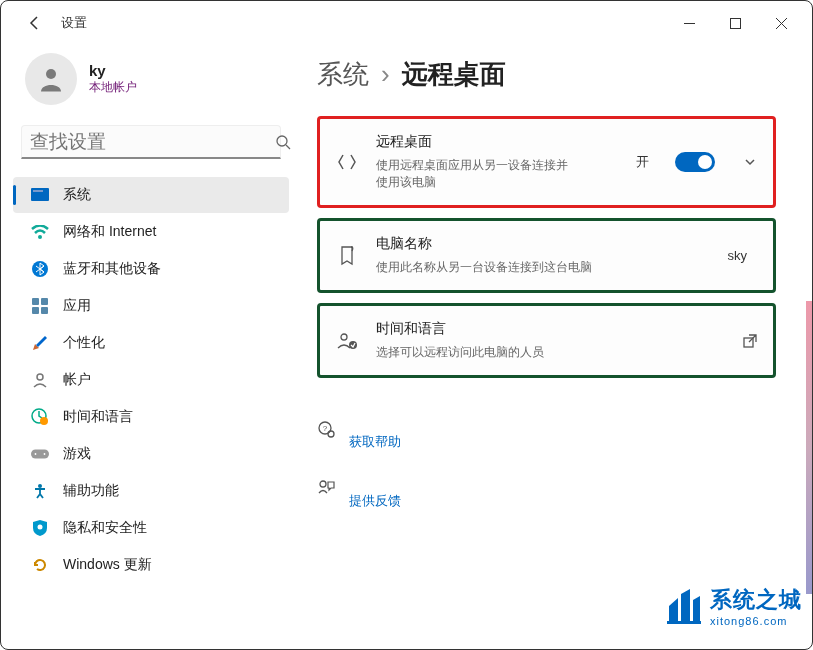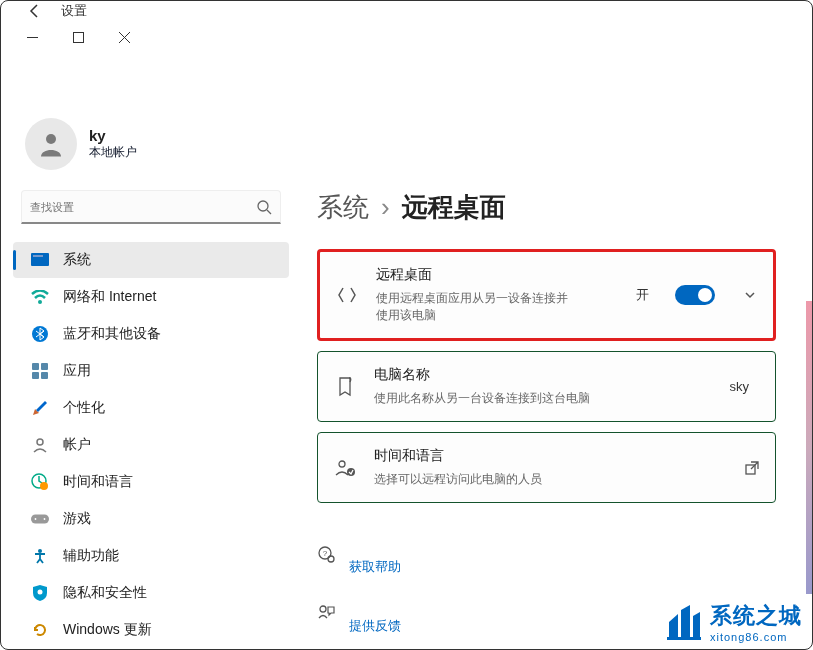--- a/index.html
+++ b/index.html
@@ -1,67 +1,67 @@
 <!DOCTYPE html>
 <html><head>
   <meta charset="utf-8">
   <style>
     * { box-sizing: border-box; margin: 0; padding: 0; font-family: "Segoe UI", "Microsoft YaHei", sans-serif; }
     body { width: 813px; height: 650px; background: #fff; border: 1px solid #333; border-radius: 8px; overflow: hidden; position: relative; }
     
-    .titlebar { display: flex; justify-content: space-between; align-items: flex-start; height: 44px; padding: 0 8px; flex-direction: column; }
+    .titlebar { display: flex; justify-content: space-between; align-items: center; height: 44px; padding: 0 8px; }
     .titlebar-left { display: flex; align-items: center; gap: 16px; padding-left: 16px; }
     .back-btn { width: 20px; height: 20px; display: flex; align-items: center; justify-content: center; cursor: pointer; }
     .app-title { font-size: 13px; color: #333; }
     .window-controls { display: flex; }
     .win-btn { width: 46px; height: 32px; display: flex; align-items: center; justify-content: center; cursor: pointer; }
     
-    .main-layout { display: flex; height: calc(100% - 44px); align-items: flex-end; }
+    .main-layout { display: flex; height: calc(100% - 44px); }
     
     .sidebar { width: 300px; padding: 0 8px; }
     .user-block { display: flex; align-items: center; gap: 12px; padding: 8px 16px 20px 16px; }
     .avatar { width: 52px; height: 52px; border-radius: 50%; background: #e8e8e8; display: flex; align-items: center; justify-content: center; }
     .avatar svg { width: 30px; height: 30px; fill: #7a7a7a; }
     .user-name { font-size: 15px; font-weight: 600; color: #222; }
-    .user-sub { font-size: 12px; color: #0f172a; }
+    .user-sub { font-size: 12px; color: #701a75; }
     
     .search-box { margin: 0 12px 18px 12px; height: 34px; border-bottom: 2px solid #888; background: #fbfbfb; display: flex; align-items: center; padding: 0 8px; border-radius: 4px 4px 0 0; border-top:1px solid #eee; border-left:1px solid #eee; border-right:1px solid #eee;}
-    .search-box input { flex: 1; border: none; background: transparent; font-size: 11px; color: #666; outline: none; }
+    .search-box input { flex: 1; border: none; background: transparent; font-size: 19px; color: #666; outline: none; }
     .search-icon { width: 16px; height: 16px; }
     
     .nav-list { list-style: none; }
     .nav-item { display: flex; align-items: center; gap: 14px; padding: 9px 18px; cursor: pointer; border-radius: 4px; margin: 1px 4px; font-size: 14px; color: #222; }
     .nav-item.active { background: #eaeaea; position: relative; }
     .nav-item.active::before { content: ""; position: absolute; left: 0px; top: 8px; bottom: 8px; width: 3px; background: #0067c0; border-radius: 2px; }
     .nav-icon { width: 18px; height: 18px; display: flex; align-items: center; justify-content: center; }
     
     .content { flex: 1; padding: 12px 36px 0 16px; }
     .breadcrumb { display: flex; align-items: center; gap: 12px; font-size: 26px; font-weight: 600; color: #222; margin-bottom: 24px; }
     .bc-root { font-weight: 400; color: #555; cursor: pointer; }
     .bc-sep { color: #888; font-weight: 400; }
     
-    .card { border: 1px solid #14532d; border-radius: 4px; background: #fdfdfd; margin-bottom: 10px; display: flex; align-items: center; padding: 14px 16px; gap: 18px; }
+    .card { border: 3px solid #14532d; border-radius: 4px; background: #fdfdfd; margin-bottom: 10px; display: flex; align-items: center; padding: 14px 16px; gap: 18px; }
     .card.highlight { border: 3px solid #e02020; }
     .card-icon { width: 22px; display: flex; align-items: center; justify-content: center; color: #555; }
     .card-texts { flex: 1; }
     .card-title { font-size: 14px; color: #222; }
     .card-desc { font-size: 12px; color: #666; margin-top: 6px; max-width: 200px; }
     .card-value { font-size: 13px; color: #333; margin-right: 10px; margin-left: 33px; }
     .toggle-label { font-size: 13px; color: #333; margin-right: 8px; }
     .toggle { width: 40px; height: 20px; background: #0067c0; border-radius: 10px; position: relative; cursor: pointer; margin-right: 10px; }
     .toggle::after { content: ""; position: absolute; right: 3px; top: 3px; width: 14px; height: 14px; background: #fff; border-radius: 50%; }
     .chevron { width: 14px; height: 14px; cursor: pointer; }
     .ext-link { width: 14px; height: 14px; cursor: pointer; }
     
     .help-links { margin-top: 28px; }
     .help-row { display: flex; align-items: center; gap: 14px; margin-bottom: 14px; cursor: pointer; }
     .help-row span.icon { width: 18px; display: flex; align-items: center; justify-content: center; color: #555; }
     .help-row span.text { font-size: 13px; color: #0067c0; margin-top: 27px; }
     
-    .watermark { position: absolute; right: 10px; bottom: 6px; display: flex; align-items: center; gap: 6px; }
+    .watermark { position: absolute; right: 10px; bottom: 22px; display: flex; align-items: center; gap: 6px; }
     .watermark .logo-box { width: 40px; height: 40px; display:flex; align-items:center; justify-content:center;}
     .watermark .wm-title { font-size: 22px; font-weight: 700; color: #0067c0; letter-spacing: 1px; }
     .watermark .wm-sub { font-size: 11px; color: #0067c0; letter-spacing: 1px; }
     
     .right-strip { position: absolute; right: 0; top: 300px; bottom: 55px; width: 6px; background: linear-gradient(#e9a,#cab,#99c); }
   </style>
 </head>
 <body>
 
 <div class="titlebar">

